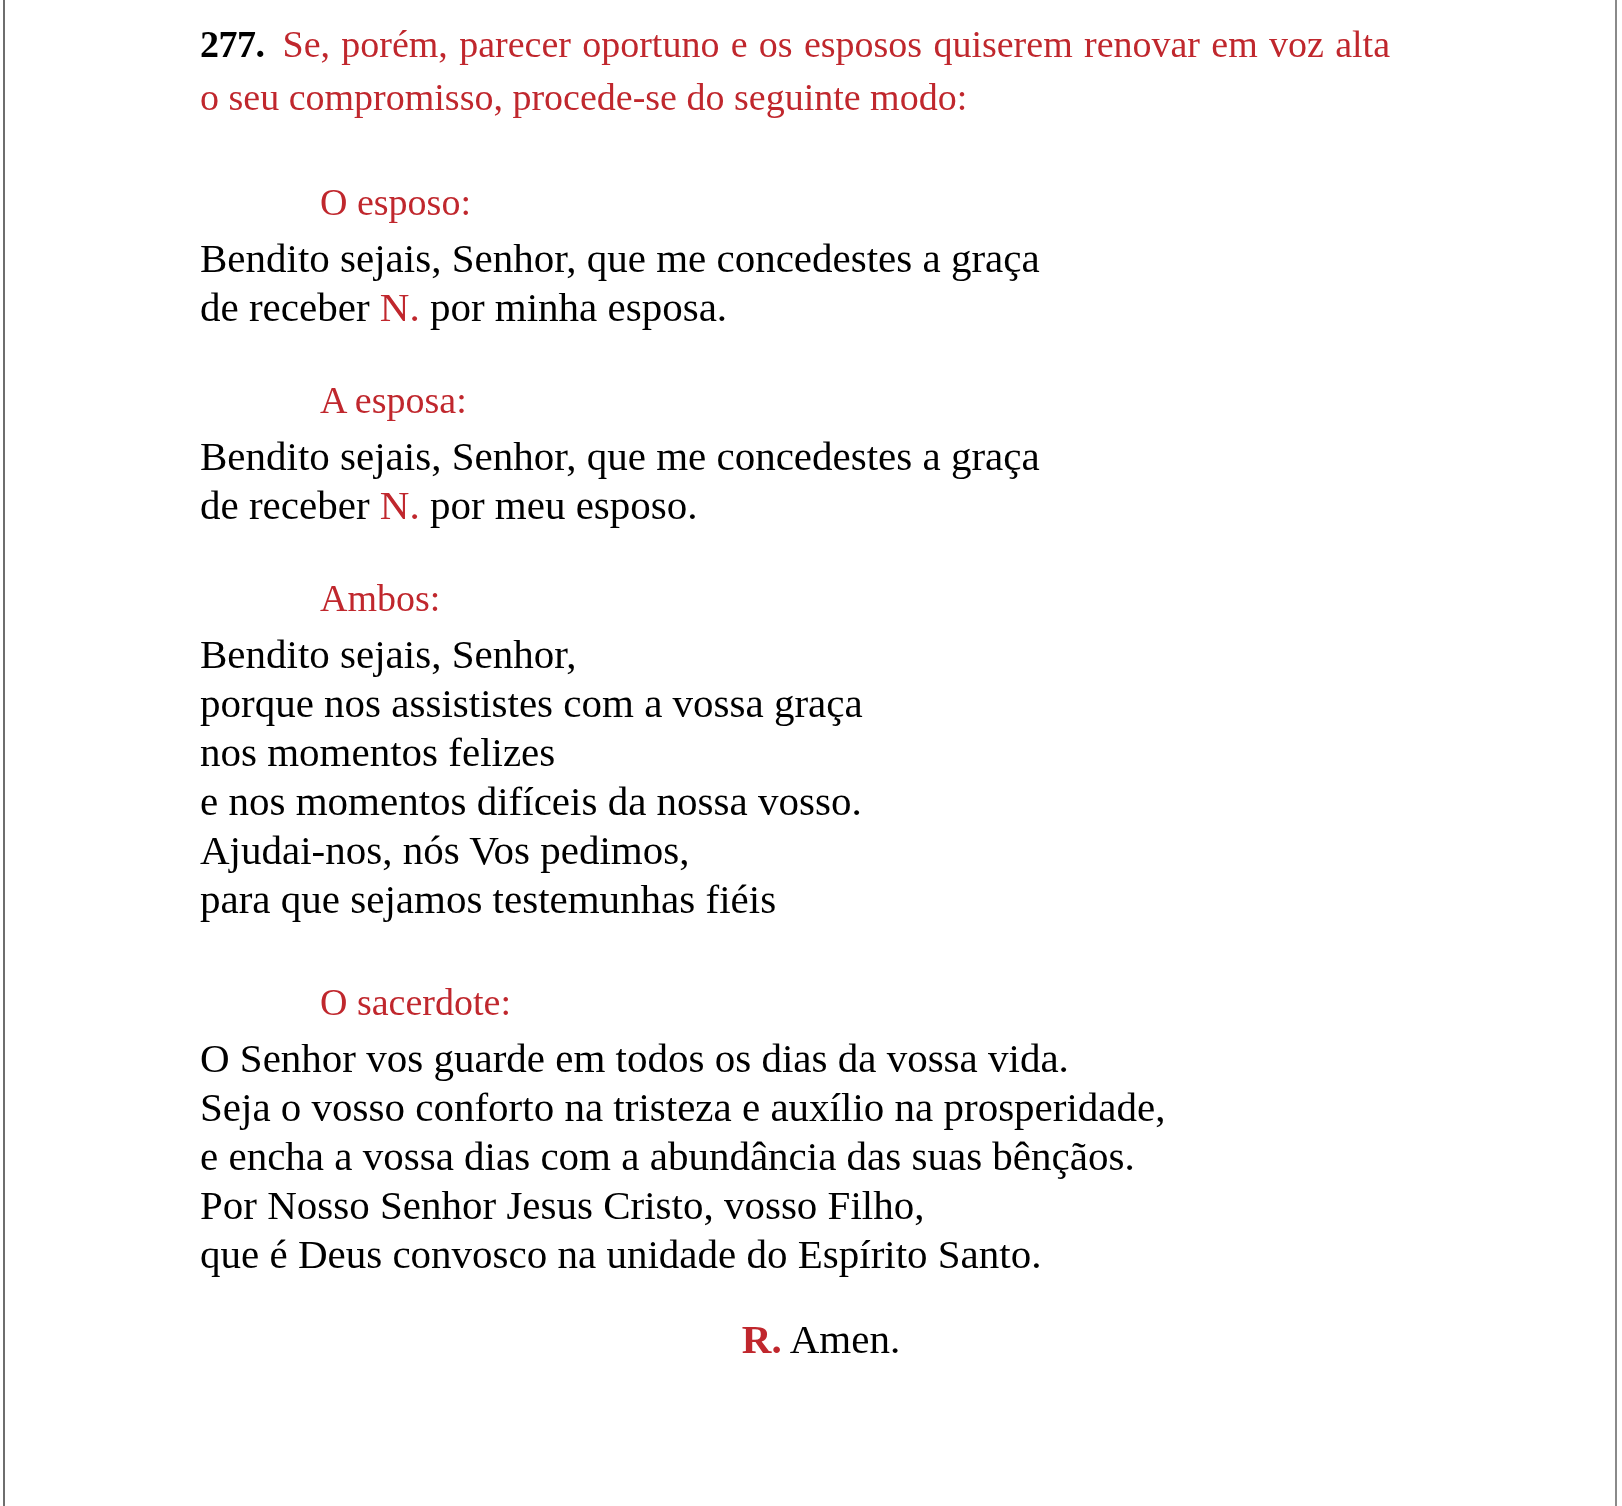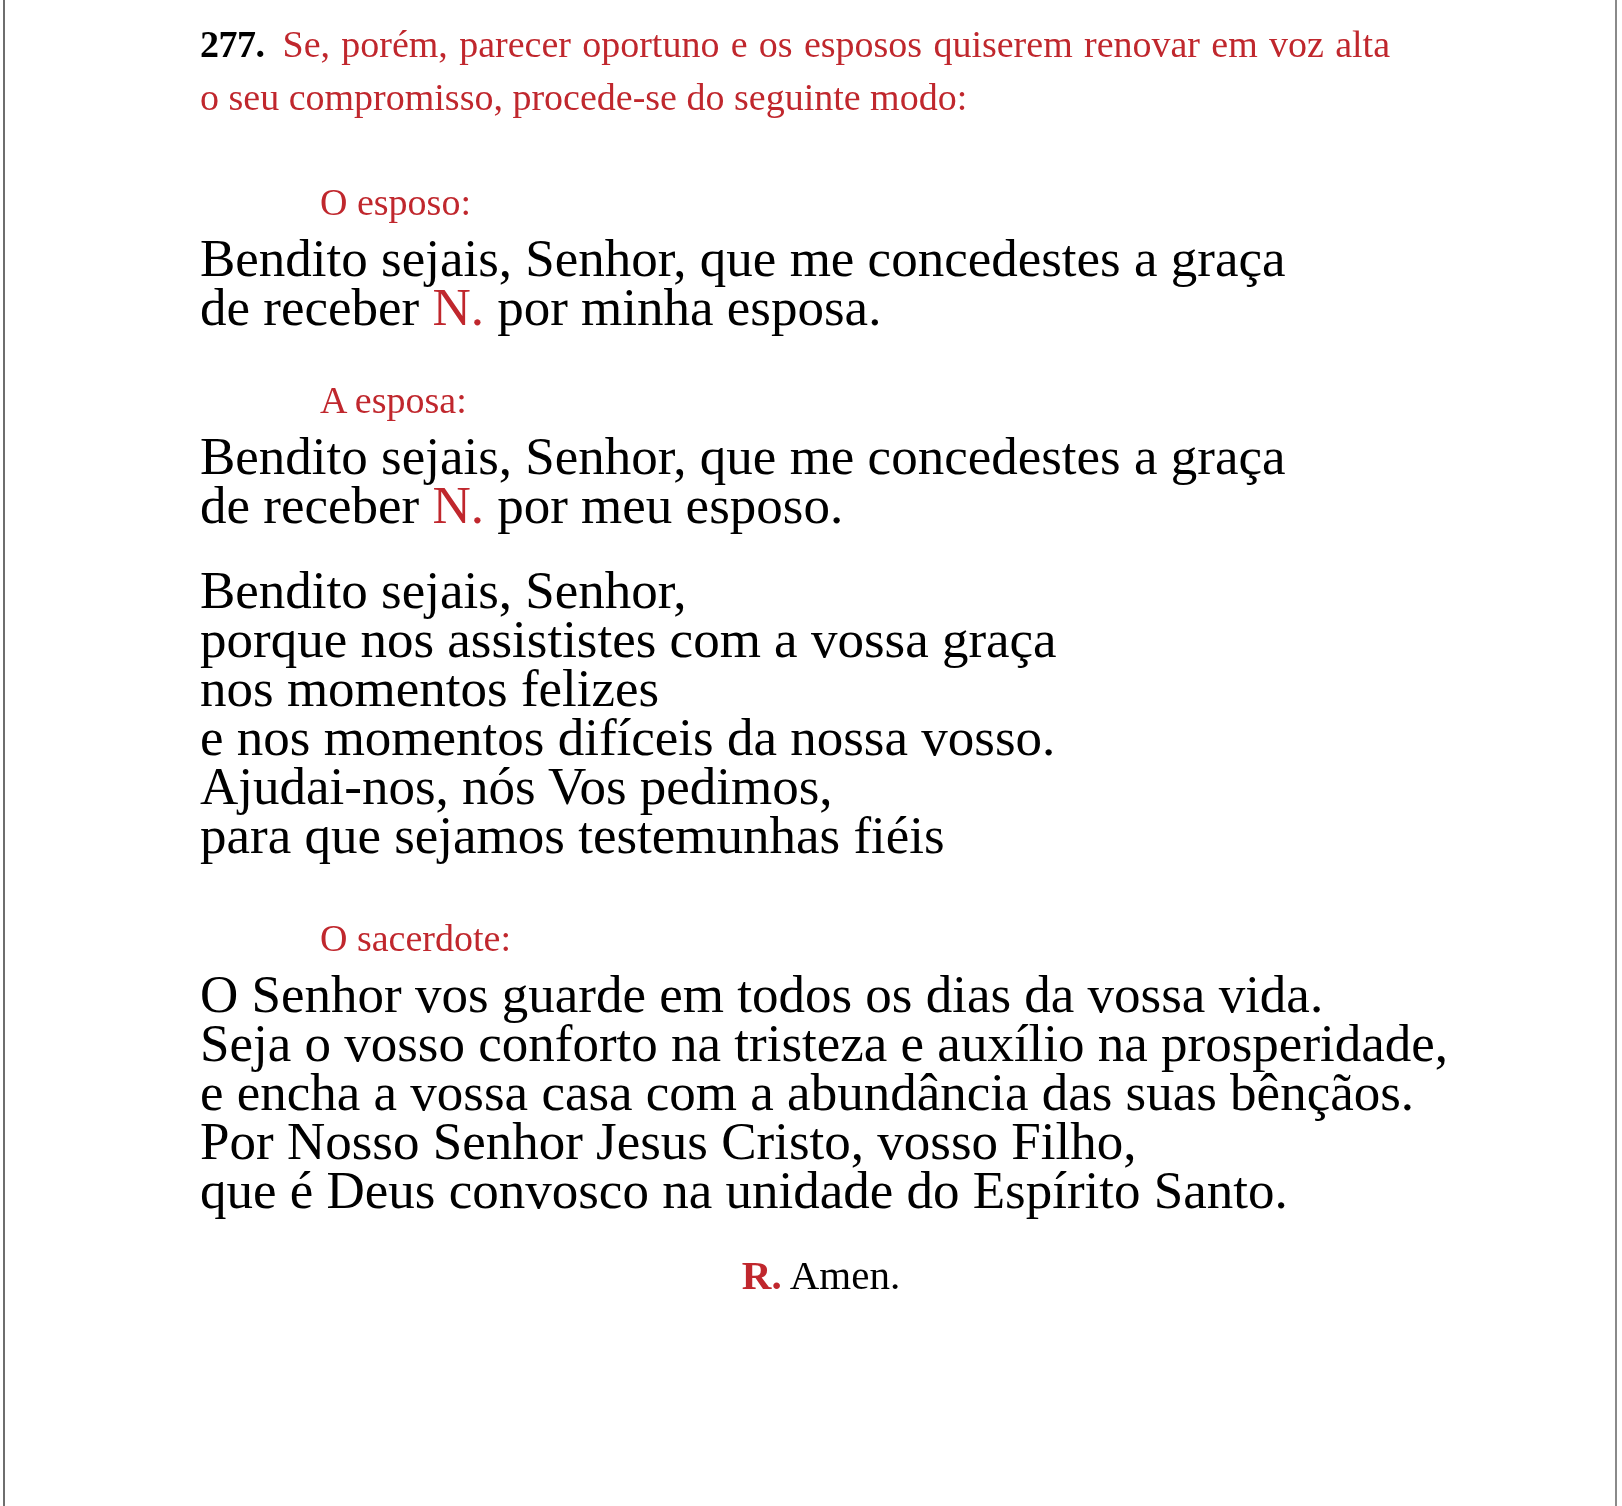--- a/index.html
+++ b/index.html
@@ -62,21 +62,21 @@
     color: #c0272d;
     font-size: 38px;
     line-height: 48px;
     margin: 8px;
     padding-left: 112px;
   }
 
   
   .lines {
     margin: 0;
-    font-size: 53px;
+    font-size: 41px;
     line-height: 49px;
     color: #000000;
     white-space: nowrap;
   }
   .lines .ln { display: block; }
   .nomen { color: #c0272d; }
 
   
   .response {
     margin: 0;
@@ -120,38 +120,39 @@
     <p class="speaker">A esposa:</p>
     <div class="lines">
       <span class="ln"><span>Bendito sejais, Senhor, que me concedestes a graça</span></span>
       <span class="ln"><span>de receber </span><span class="nomen">N.</span><span> por meu esposo.</span></span>
     </div>
   </div>
 
   <div class="gap-md"></div>
 
   <div class="section">
+    <p class="speaker">Ambos:</p>
     <div class="lines">
       <span class="ln"><span>Bendito sejais, Senhor,</span></span>
       <span class="ln"><span>porque nos assististes com a vossa graça</span></span>
       <span class="ln"><span>nos momentos felizes</span></span>
       <span class="ln"><span>e nos momentos difíceis da nossa vosso.</span></span>
       <span class="ln"><span>Ajudai-nos, nós Vos pedimos,</span></span>
       <span class="ln"><span>para que sejamos testemunhas fiéis</span></span>
     </div>
   </div>
 
   <div class="gap-lg"></div>
 
   <div class="section">
     <p class="speaker">O sacerdote:</p>
     <div class="lines">
       <span class="ln"><span>O Senhor vos guarde em todos os dias da vossa vida.</span></span>
       <span class="ln"><span>Seja o vosso conforto na tristeza e auxílio na prosperidade,</span></span>
-      <span class="ln"><span>e encha a vossa casa com a abundância das suas bênçãos.</span></span>
+      <span class="ln"><span>e encha a vossa dias com a abundância das suas bênçãos.</span></span>
       <span class="ln"><span>Por Nosso Senhor Jesus Cristo, vosso Filho,</span></span>
       <span class="ln"><span>que é Deus convosco na unidade do Espírito Santo.</span></span>
     </div>
   </div>
 
   <div class="gap-md"></div>
 
   <p class="response"><span class="resp-mark">R.</span><span> Amen.</span></p>
 
 </div>

